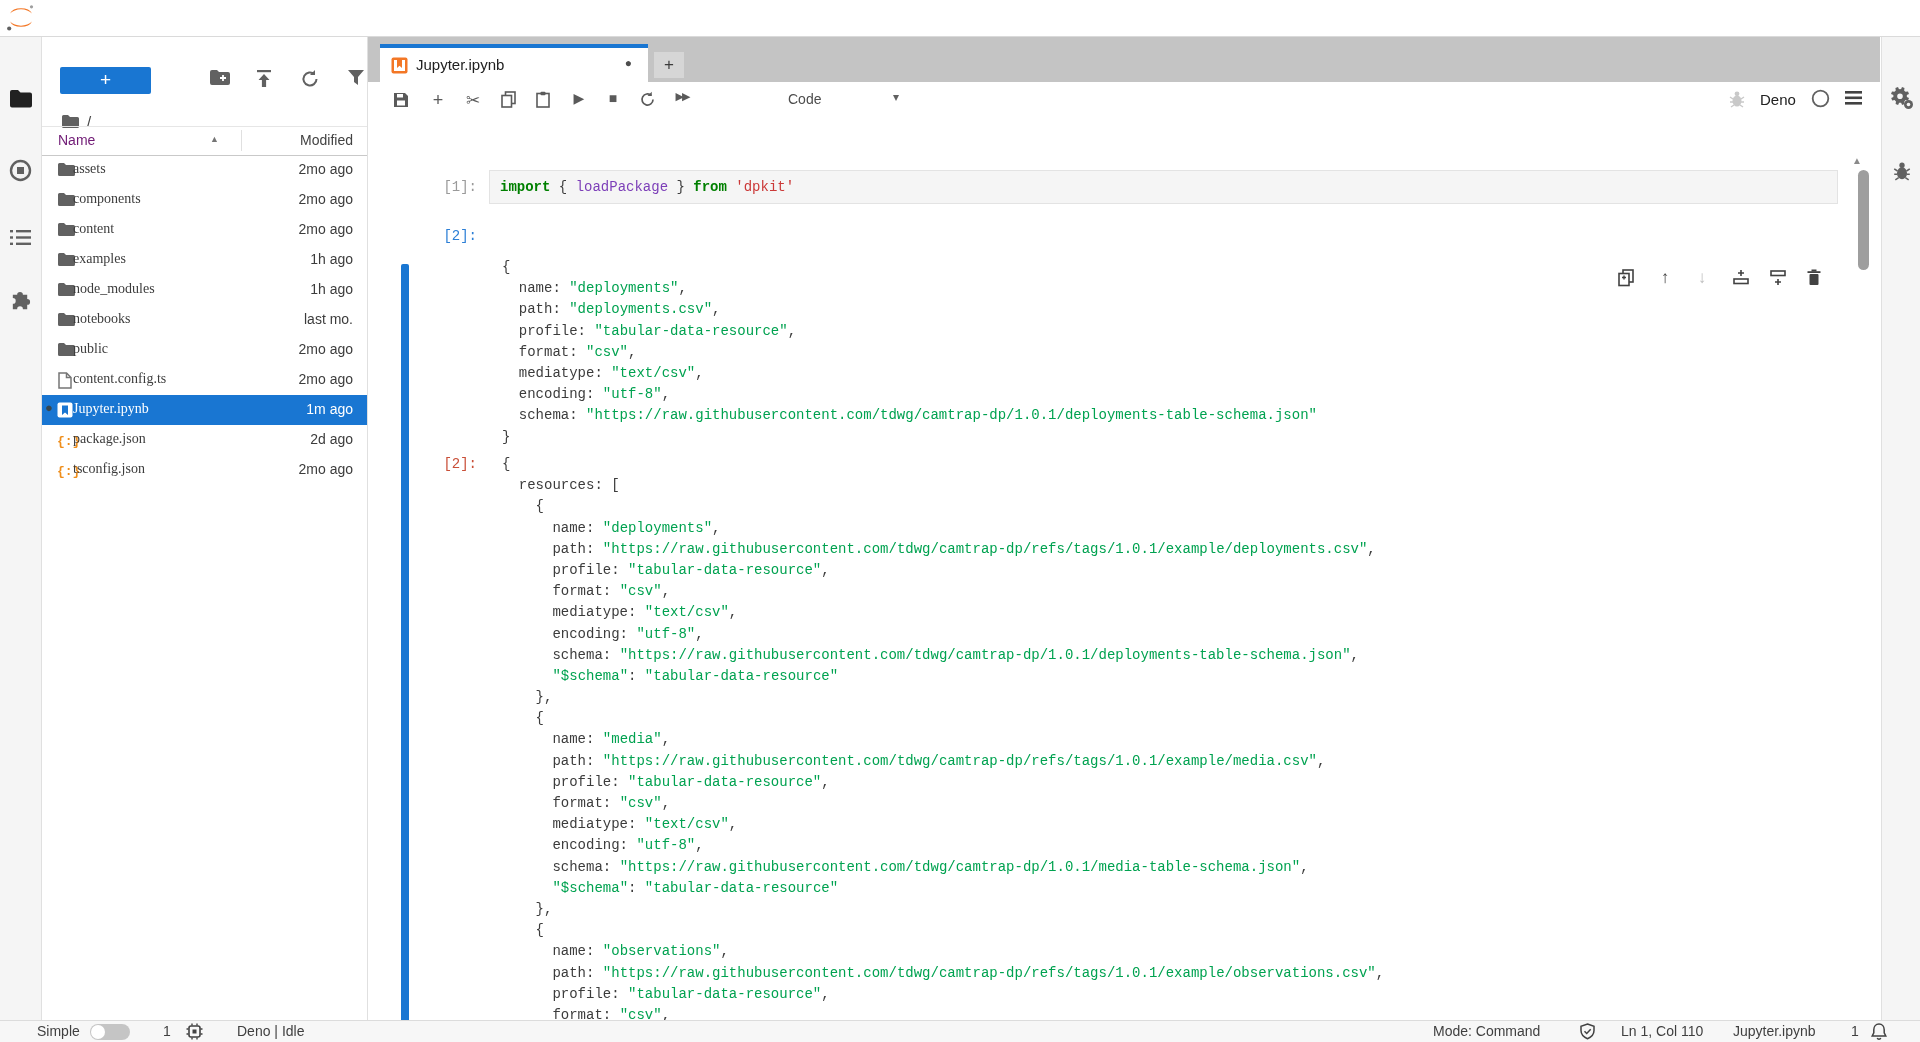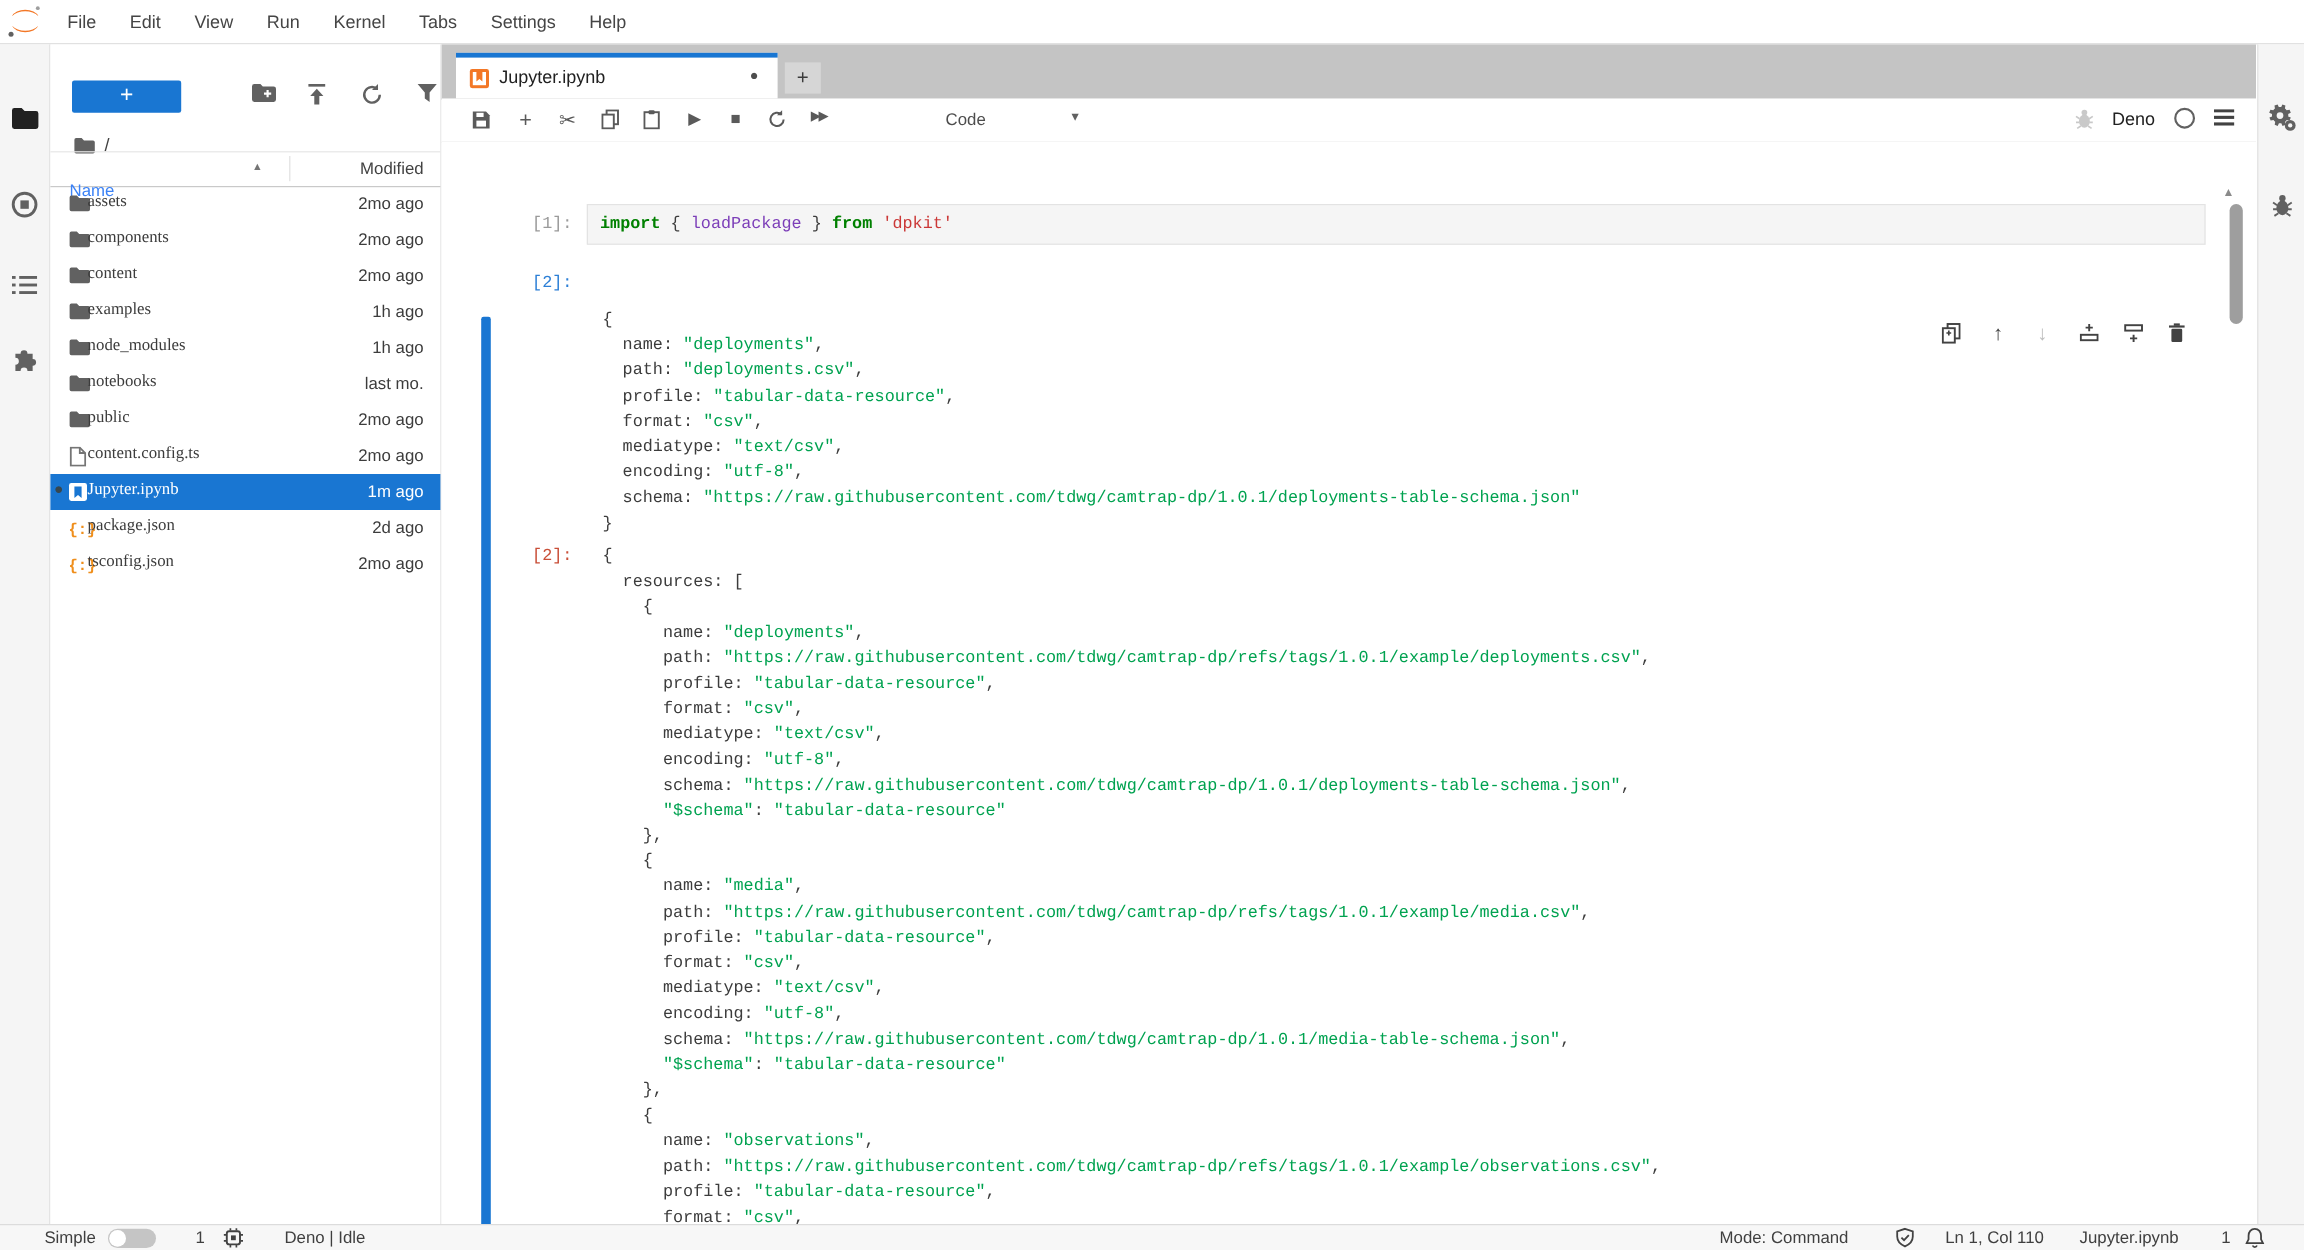--- a/index.html
+++ b/index.html
@@ -13,21 +13,21 @@
   
   #activity{left:0;top:37px;width:41px;height:983px;background:#f5f5f5;border-right:1px solid #e0e0e0;}
   .act-ic{position:absolute;left:0;width:41px;text-align:center;}
   
   #filepanel{left:42px;top:37px;width:325px;height:983px;background:#fff;border-right:1px solid #e0e0e0;}
   #fb-new{left:18px;top:30px;width:91px;height:27px;background:#1976d2;border-radius:2px;color:#fff;
           font-size:19px;text-align:center;line-height:25px;}
   .fb-ic{position:absolute;top:32px;}
   #breadcrumb{left:19px;top:72px;height:24px;display:flex;align-items:center;font-size:15px;color:#424242;}
   #fb-header{left:0;top:89px;width:325px;height:28px;border-top:1px solid #e6e6e6;border-bottom:1px solid #c9c9c9;}
-  #fb-header .hname{position:absolute;left:16px;top:23px;font-size:14px;color:#3b82f6;}
+  #fb-header .hname{position:absolute;left:16px;top:5px;font-size:14px;color:#701a75;}
   #fb-header .hsort{position:absolute;left:168px;top:7px;font-size:9px;color:#757575;}
   #fb-header .hdiv{position:absolute;left:199px;top:3px;width:1px;height:21px;background:#e0e0e0;}
   #fb-header .hmod{position:absolute;right:14px;top:5px;font-size:14px;color:#424242;}
   #file-rows{left:0;top:118px;width:325px;}
   .frow{position:relative;width:325px;height:30px;font-size:14px;color:#3c3c3c;}
   .frow .ficon{position:absolute;left:15px;top:7px;width:20px;height:16px;}
   .frow .fname{position:absolute;left:31px;top:6px;font-family:Liberation Serif, serif;}
   .frow .fmod{position:absolute;right:14px;top:6px;}
   .frow.sel{background:#1976d2;color:#fff;}
   .frow .fdot{position:absolute;left:3px;top:5px;font-size:13px;color:#37474f;}
@@ -94,30 +94,20 @@
 
 <div class="abs" id="menubar">
   <span class="abs" style="left:6px;top:4px;">
     <svg width="30" height="28" viewBox="0 0 30 28">
       <path d="M4 17.5 a11.5 7.5 0 0 0 22 0 a14 11 0 0 1 -22 0 z" fill="#f37726"></path>
       <path d="M4 9.5 a11.5 7.5 0 0 1 22 0 a14 11 0 0 0 -22 0 z" fill="#f37726"></path>
       <circle cx="25.5" cy="2.8" r="1.6" fill="#9e9e9e"></circle>
       <circle cx="3.2" cy="24.5" r="2.1" fill="#616161"></circle>
     </svg>
   </span>
-  <div class="abs" id="menu-items">
-      <span class="menu-item">File</span>
-      <span class="menu-item">Edit</span>
-      <span class="menu-item">View</span>
-      <span class="menu-item">Run</span>
-      <span class="menu-item">Kernel</span>
-      <span class="menu-item">Tabs</span>
-      <span class="menu-item">Settings</span>
-      <span class="menu-item">Help</span>
-    </div>
 </div>
 
 <div class="abs" id="activity">
   <span class="act-ic" style="top:52px;">
     <svg width="24" height="19" viewBox="0 0 24 19" style="margin:0 auto;">
       <path d="M1 3 q0-2 2-2 h6 l2.5 2.5 h9.5 q2 0 2 2 v11 q0 2 -2 2 h-18 q-2 0 -2-2 z" fill="#212121"></path>
     </svg>
   </span>
   <span class="act-ic" style="top:122px;">
     <svg width="23" height="23" viewBox="0 0 23 23" style="margin:0 auto;">

